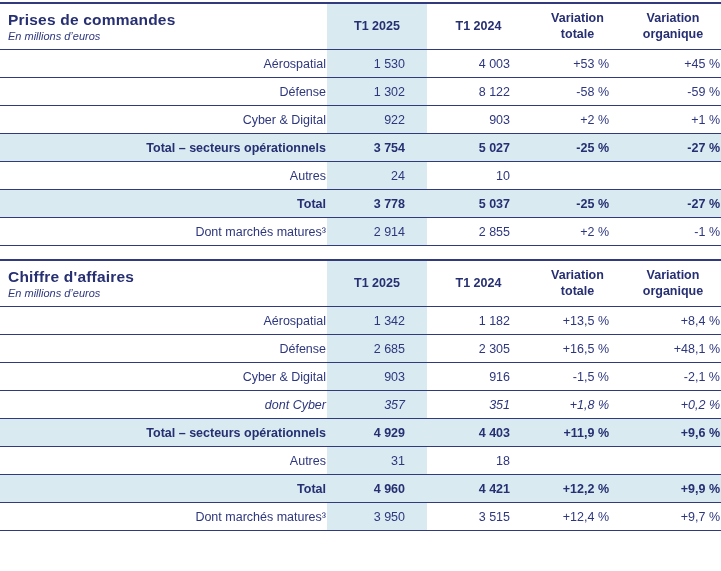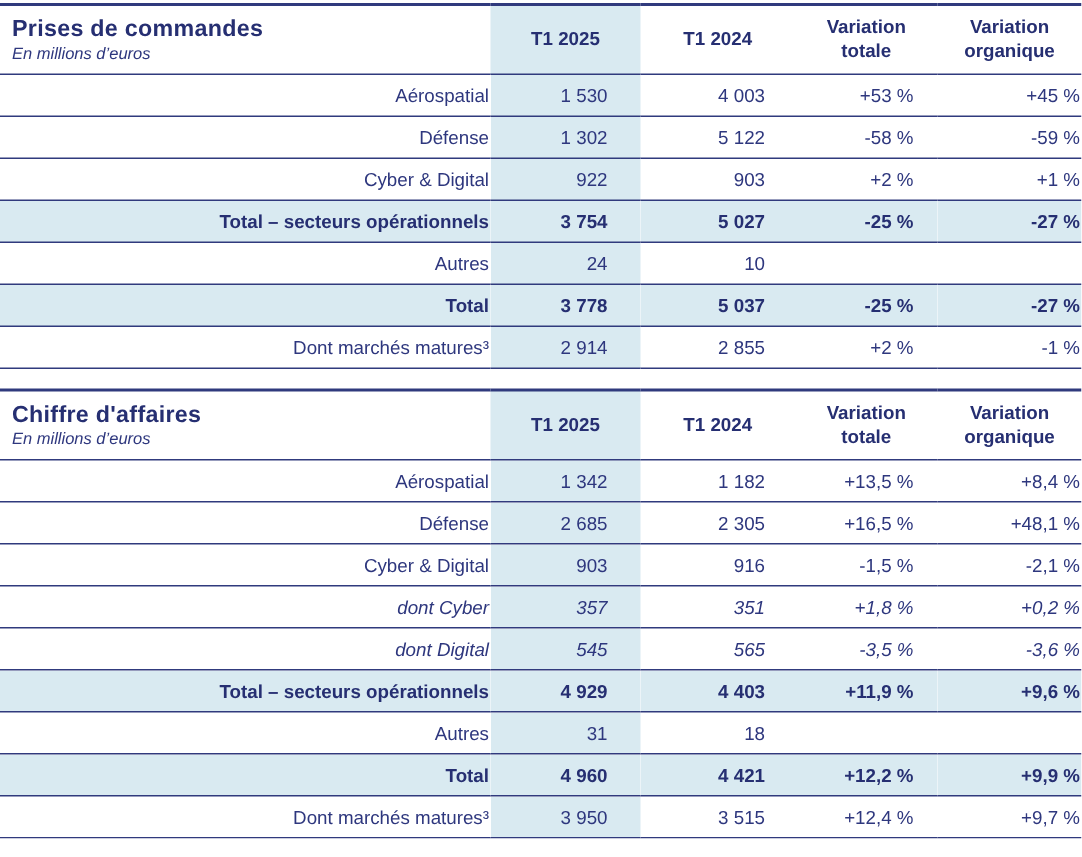--- a/index.html
+++ b/index.html
@@ -105,21 +105,21 @@
           <tr class="row-normal">
     <td class="label">Aérospatial</td>
     <td class="val col-blue">1 530</td>
     <td class="val">4 003</td>
     <td class="val">+53 %</td>
     <td class="val">+45 %</td>
   </tr>
           <tr class="row-normal">
     <td class="label">Défense</td>
     <td class="val col-blue">1 302</td>
-    <td class="val">5 122</td>
+    <td class="val">8 122</td>
     <td class="val">-58 %</td>
     <td class="val">-59 %</td>
   </tr>
           <tr class="row-normal">
     <td class="label">Cyber &amp; Digital</td>
     <td class="val col-blue">922</td>
     <td class="val">903</td>
     <td class="val">+2 %</td>
     <td class="val">+1 %</td>
   </tr>
@@ -200,27 +200,20 @@
     <td class="val">-1,5 %</td>
     <td class="val">-2,1 %</td>
   </tr>
           <tr class="row-italic">
     <td class="label">dont Cyber</td>
     <td class="val col-blue">357</td>
     <td class="val">351</td>
     <td class="val">+1,8 %</td>
     <td class="val">+0,2 %</td>
   </tr>
-          <tr class="row-italic">
-    <td class="label">dont Digital</td>
-    <td class="val col-blue">545</td>
-    <td class="val">565</td>
-    <td class="val">-3,5 %</td>
-    <td class="val">-3,6 %</td>
-  </tr>
           <tr class="row-total">
     <td class="label">Total – secteurs opérationnels</td>
     <td class="val col-blue">4 929</td>
     <td class="val">4 403</td>
     <td class="val">+11,9 %</td>
     <td class="val">+9,6 %</td>
   </tr>
           <tr class="row-normal">
     <td class="label">Autres</td>
     <td class="val col-blue">31</td>

